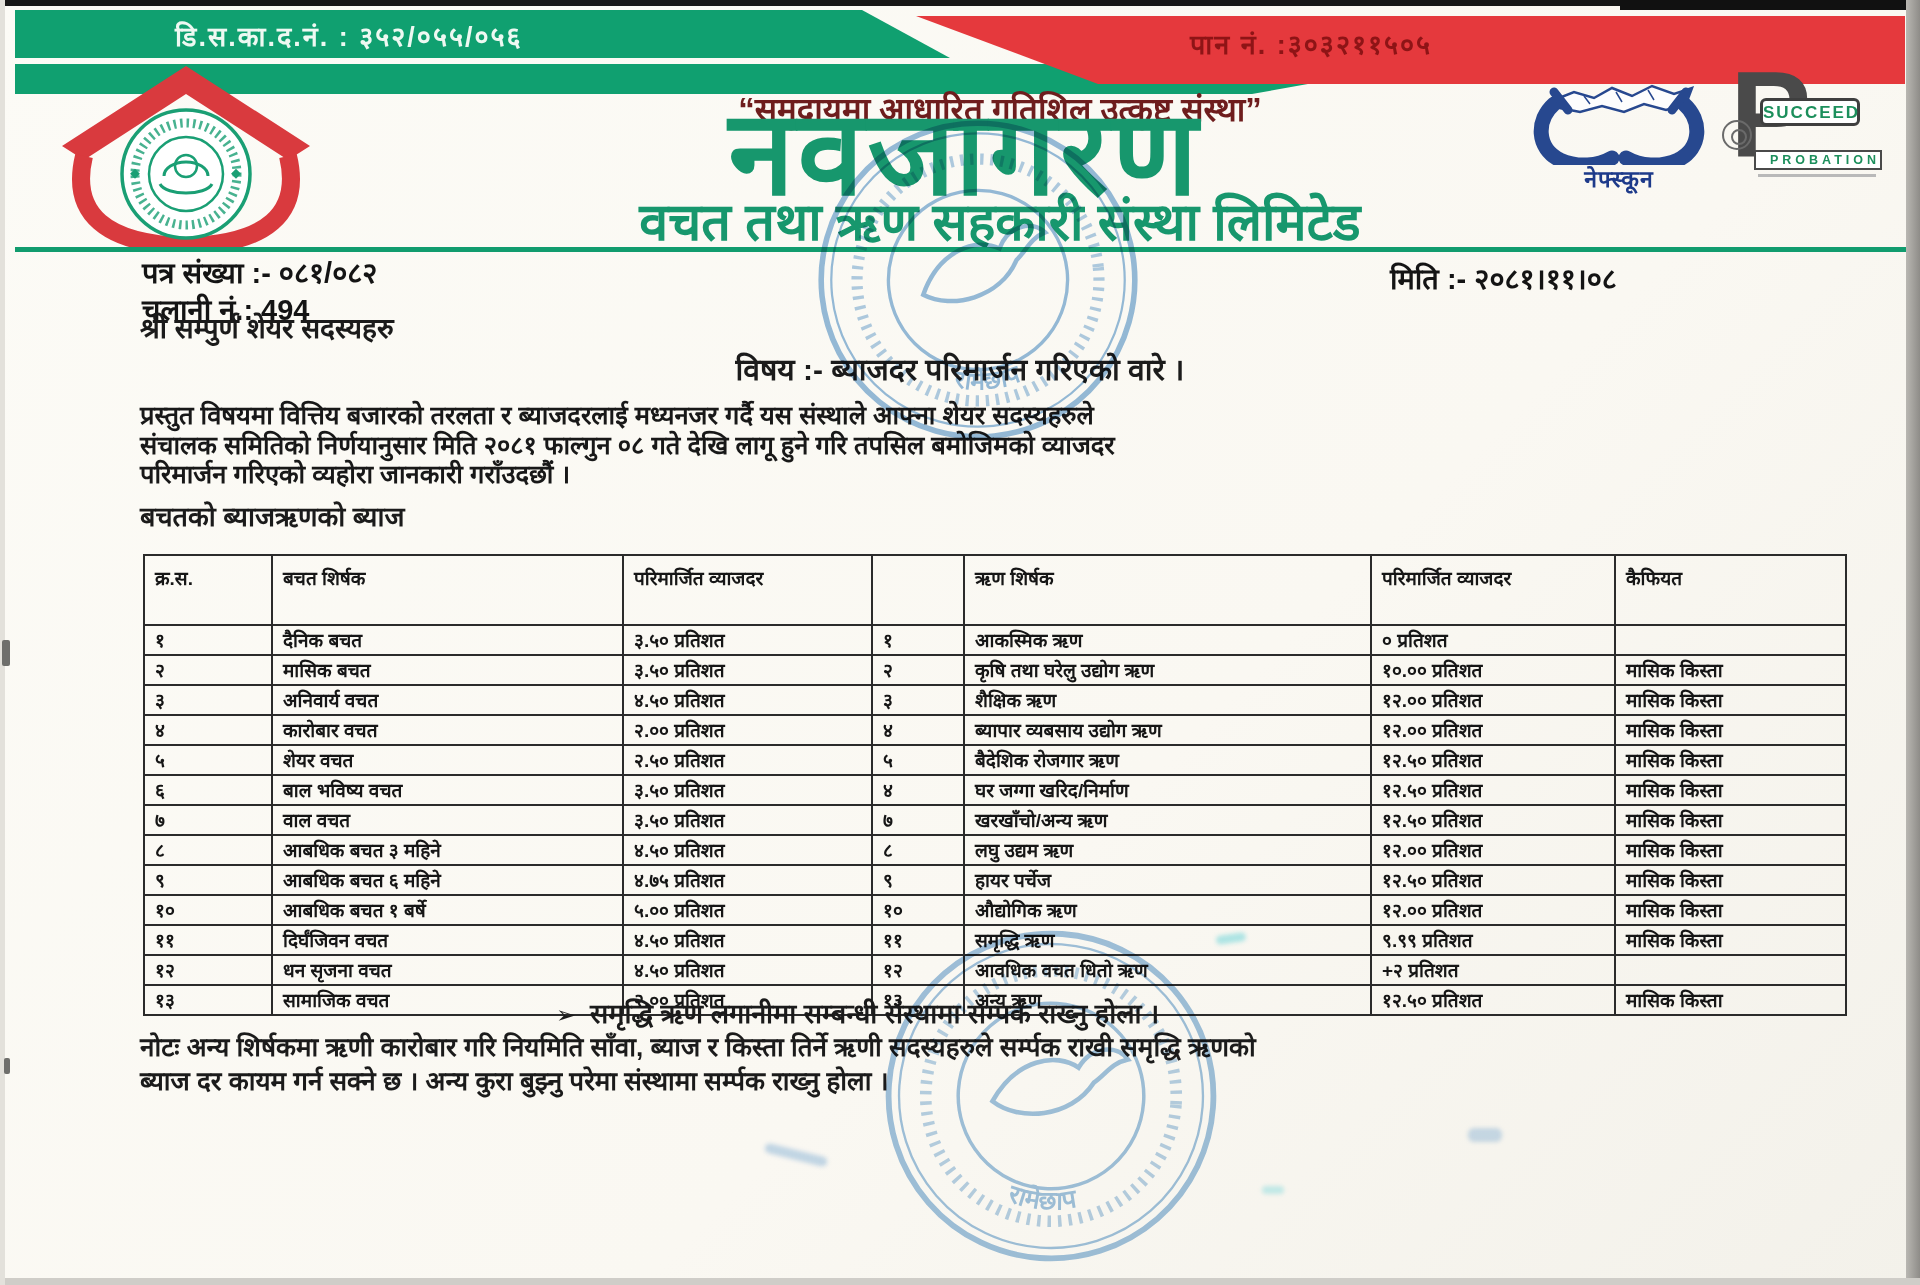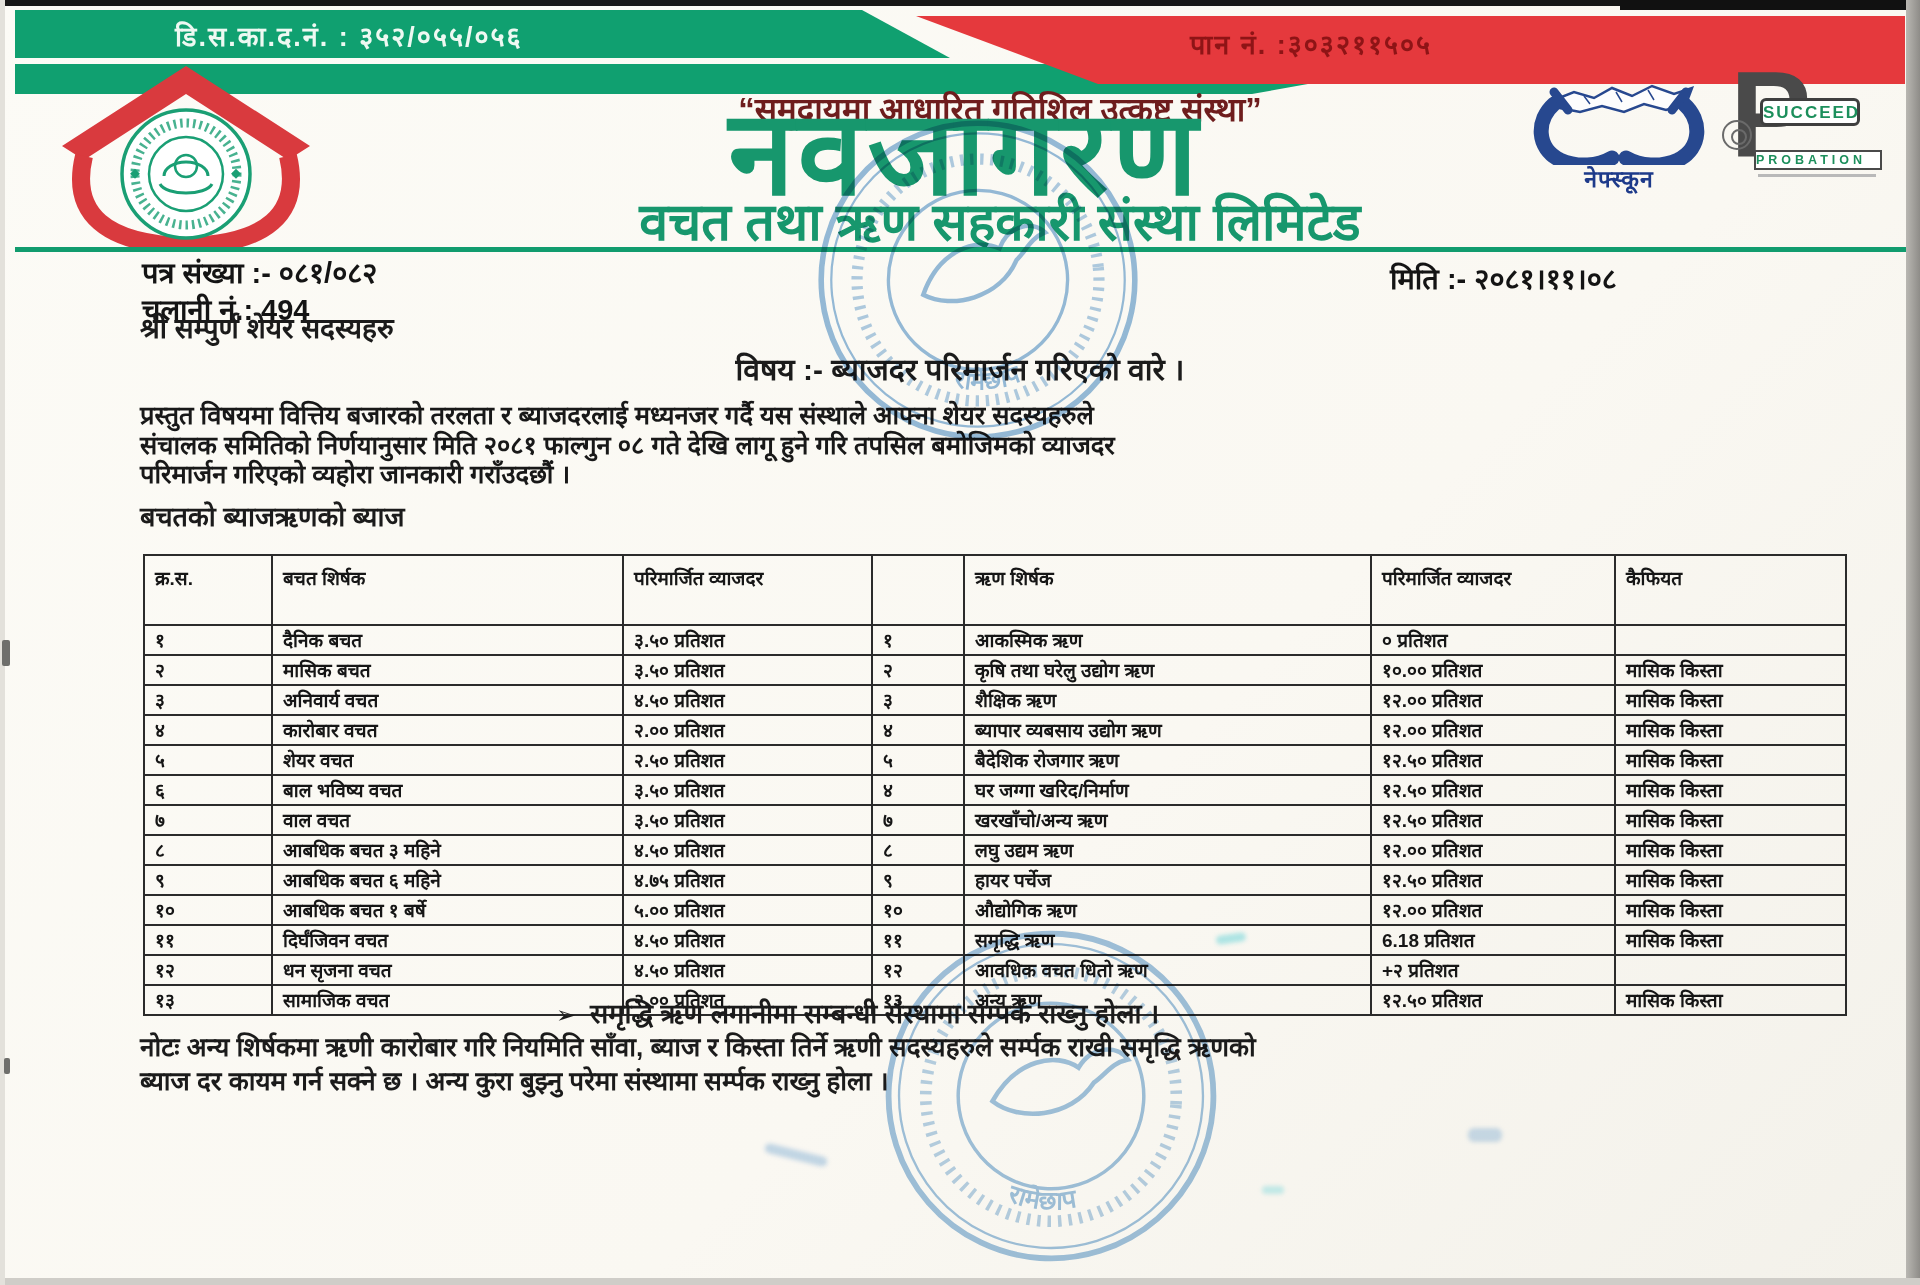--- a/index.html
+++ b/index.html
@@ -59,21 +59,21 @@
   .smudge{pointer-events:none;border-radius:6px;filter:blur(2px);}
 
   
   .nefscun-label{left:0px;top:92px;width:190px;text-align:center;font-size:23px;font-weight:700;
                  color:#1d3a8a;letter-spacing:1px;}
   .succeed-p{left:14px;top:-14px;font-size:122px;font-weight:800;color:#4a4a4a;line-height:1;}
   .succeed-pill{left:44px;top:30px;width:100px;height:28px;background:#fff;border:3px solid #3f3f3f;
                 border-radius:6px;text-align:center;line-height:23px;font-size:17px;font-weight:800;
                 color:#1c8f5c;letter-spacing:2px;}
   .probation-bar{left:38px;top:82px;width:128px;height:20px;background:#fff;border:2px solid #4a4a4a;
-                 text-align:left;line-height:16px;font-size:12.5px;font-weight:800;color:#1c8f5c;letter-spacing:4px;}
+                 text-align:right;line-height:16px;font-size:12.5px;font-weight:800;color:#1c8f5c;letter-spacing:4px;}
   .succeed-tag{left:42px;top:106px;width:118px;height:3px;background:#b9b9b9;}
   .succeed-circle{left:6px;top:52px;width:30px;height:30px;border:2px solid #6a6a6a;border-radius:50%;}
   .succeed-circle::after{content:"";position:absolute;left:7px;top:7px;width:12px;height:12px;
                          border:2px solid #6a6a6a;border-radius:50%;}
 </style>
 </head>
 <body>
 
 <div class="page">
 
@@ -250,21 +250,21 @@
         <td class="c-name">औद्योगिक ऋण</td>
         <td class="c-rate">१२.०० प्रतिशत</td>
         <td class="c-rem">मासिक किस्ता</td>
       </tr>
         <tr class="data-row" style="">
         <td class="c-sn">११</td>
         <td class="c-name">दिर्घंजिवन वचत</td>
         <td class="c-rate">४.५० प्रतिशत</td>
         <td class="c-sn2">११</td>
         <td class="c-name">समृद्धि ऋण</td>
-        <td class="c-rate">6.18 प्रतिशत</td>
+        <td class="c-rate">९.९९ प्रतिशत</td>
         <td class="c-rem">मासिक किस्ता</td>
       </tr>
         <tr class="data-row" style="">
         <td class="c-sn">१२</td>
         <td class="c-name">धन सृजना वचत</td>
         <td class="c-rate">४.५० प्रतिशत</td>
         <td class="c-sn2">१२</td>
         <td class="c-name">आवधिक वचत धितो ऋण</td>
         <td class="c-rate">+२ प्रतिशत</td>
         <td class="c-rem"></td>

